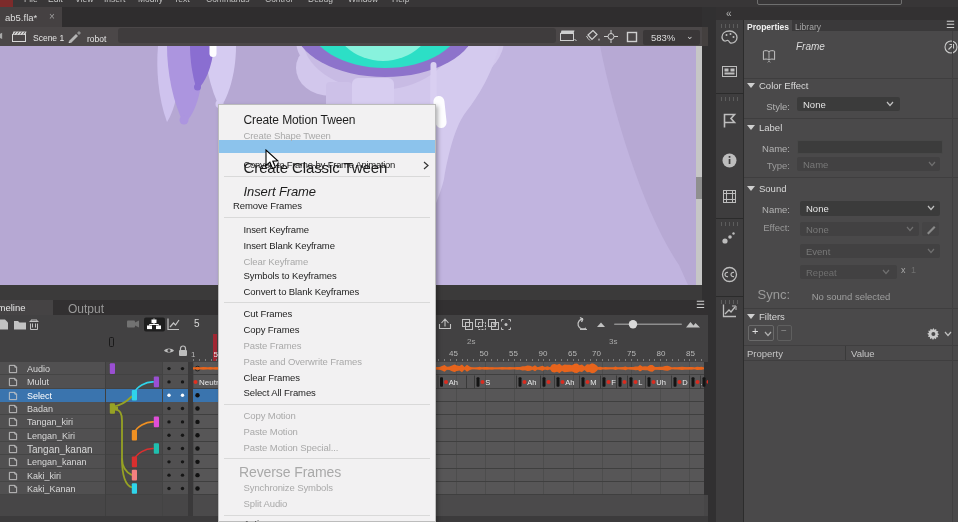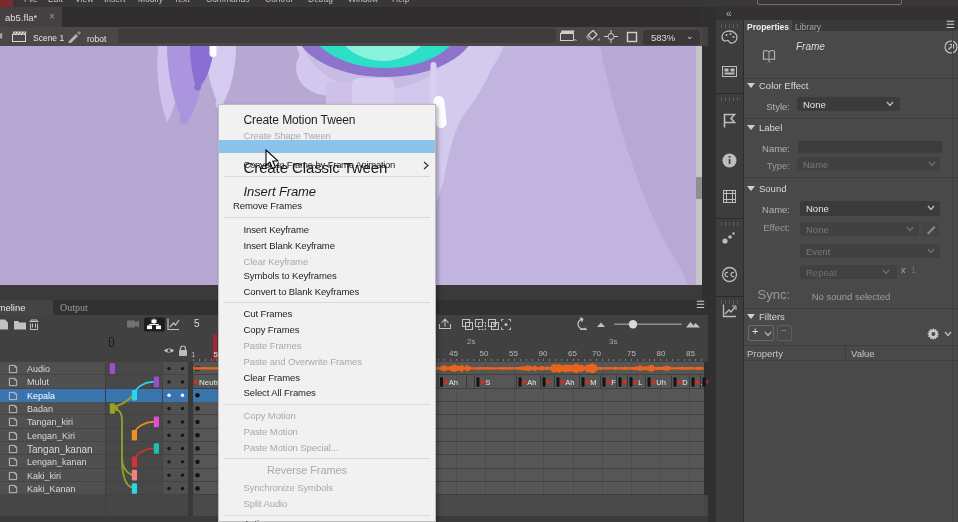--- a/index.html
+++ b/index.html
@@ -224,21 +224,21 @@
   </svg>
 <div style="position:absolute;left:744px;top:345px;width:214px;height:1px;background:#3f3e3f;"></div>
 <div style="position:absolute;left:747px;top:348px;font-size:9.5px;color:#c6c6c6;white-space:nowrap;">Property</div>
 <div style="position:absolute;left:845px;top:346px;width:1px;height:14px;background:#3a3a3a;"></div>
 <div style="position:absolute;left:851px;top:348px;font-size:9.5px;color:#c6c6c6;white-space:nowrap;">Value</div>
 <div style="position:absolute;left:744px;top:360px;width:214px;height:1px;background:#3f3e3f;"></div>
 <div style="position:absolute;left:952px;top:31px;width:1px;height:491px;background:#403f40;"></div>
 <div style="position:absolute;left:0px;top:300px;width:708px;height:15px;background:#323031;"></div>
 <div style="position:absolute;left:0px;top:300px;width:53px;height:15px;background:#454344;"></div>
 <div style="position:absolute;left:-10px;top:302px;font-size:9.5px;color:#e8e8e8;white-space:nowrap;">Timeline</div>
-<div style="position:absolute;left:60px;top:302px;font-size:10px;color:#9a9a9a;white-space:nowrap;font-family:Liberation Serif, serif;">Output</div>
+<div style="position:absolute;left:68px;top:302px;font-size:12px;color:#9a9a9a;white-space:nowrap;">Output</div>
 <div style="position:absolute;left:696px;top:299px;font-size:10px;color:#cfcfcf;white-space:nowrap;">☰</div>
 <div style="position:absolute;left:0px;top:315px;width:708px;height:18px;background:#424142;"></div>
 <svg style="position:absolute;left:0px;top:317px" width="210" height="15" viewBox="0 0 210 15">
     <path d="M0 2.5 h5 l3 3 v7 h-8 Z" fill="#c2c2c2"></path>
     <path d="M14 4 h4 l1.5 1.5 h6.5 v7 h-12 Z" fill="#c2c2c2"></path>
     <path d="M29.5 4.5 h9 M31 4.5 v-1.5 h6 v1.5 M30.5 6.5 v6 h7 v-6 M32.5 6.5 v4 M35.5 6.5 v4" stroke="#c2c2c2" fill="none"></path>
     <g opacity="0.55">
       <rect x="127" y="3.5" width="8" height="7" rx="1" fill="#9a9a9a"></rect>
       <path d="M135 5.5 l4-2 v7 l-4 -2 Z" fill="#9a9a9a"></path>
     </g>
@@ -302,21 +302,21 @@
 <div style="position:absolute;left:27px;top:364.0px;font-size:9px;color:#d8d8d8;white-space:nowrap;">Audio</div>
 <svg style="position:absolute;left:8px;top:377.32px" width="10" height="10" viewBox="0 0 11 11">
     <path d="M1.5 1.5 h6 l2 2 v6 h-8 Z" fill="none" stroke="#c8c8c8"></path>
     <path d="M7.5 1.5 v2 h2" fill="none" stroke="#c8c8c8"></path>
   </svg>
 <div style="position:absolute;left:27px;top:377.32px;font-size:9px;color:#d8d8d8;white-space:nowrap;">Mulut</div>
 <svg style="position:absolute;left:8px;top:390.64px" width="10" height="10" viewBox="0 0 11 11">
     <path d="M1.5 1.5 h6 l2 2 v6 h-8 Z" fill="none" stroke="#c8c8c8"></path>
     <path d="M7.5 1.5 v2 h2" fill="none" stroke="#c8c8c8"></path>
   </svg>
-<div style="position:absolute;left:27px;top:390.64px;font-size:9px;color:#ffffff;white-space:nowrap;">Kepala</div>
+<div style="position:absolute;left:27px;top:390.64px;font-size:9px;color:#ffffff;white-space:nowrap;">Select</div>
 <svg style="position:absolute;left:8px;top:403.96px" width="10" height="10" viewBox="0 0 11 11">
     <path d="M1.5 1.5 h6 l2 2 v6 h-8 Z" fill="none" stroke="#c8c8c8"></path>
     <path d="M7.5 1.5 v2 h2" fill="none" stroke="#c8c8c8"></path>
   </svg>
 <div style="position:absolute;left:27px;top:403.96px;font-size:9px;color:#d8d8d8;white-space:nowrap;">Badan</div>
 <svg style="position:absolute;left:8px;top:417.28px" width="10" height="10" viewBox="0 0 11 11">
     <path d="M1.5 1.5 h6 l2 2 v6 h-8 Z" fill="none" stroke="#c8c8c8"></path>
     <path d="M7.5 1.5 v2 h2" fill="none" stroke="#c8c8c8"></path>
   </svg>
 <div style="position:absolute;left:27px;top:417.28px;font-size:9px;color:#d8d8d8;white-space:nowrap;">Tangan_kiri</div>
@@ -482,19 +482,19 @@
 <div style="position:absolute;left:243.5px;top:323.8px;font-size:9.5px;color:#1d1d1d;white-space:nowrap;letter-spacing:-0.1px;">Copy Frames</div>
 <div style="position:absolute;left:243.5px;top:339.8px;font-size:9.5px;color:#a9a9a9;white-space:nowrap;letter-spacing:-0.1px;">Paste Frames</div>
 <div style="position:absolute;left:243.5px;top:355.6px;font-size:9.5px;color:#a9a9a9;white-space:nowrap;letter-spacing:-0.1px;">Paste and Overwrite Frames</div>
 <div style="position:absolute;left:243.5px;top:371.6px;font-size:9.5px;color:#1d1d1d;white-space:nowrap;letter-spacing:-0.1px;">Clear Frames</div>
 <div style="position:absolute;left:243.5px;top:387.4px;font-size:9.5px;color:#1d1d1d;white-space:nowrap;letter-spacing:-0.1px;">Select All Frames</div>
 <div style="position:absolute;left:223.5px;top:403.8px;width:206px;height:1px;background:#d9d9d9;"></div>
 <div style="position:absolute;left:243.5px;top:410px;font-size:9.5px;color:#a9a9a9;white-space:nowrap;letter-spacing:-0.1px;">Copy Motion</div>
 <div style="position:absolute;left:243.5px;top:425.8px;font-size:9.5px;color:#a9a9a9;white-space:nowrap;letter-spacing:-0.1px;">Paste Motion</div>
 <div style="position:absolute;left:243.5px;top:441.8px;font-size:9.5px;color:#a9a9a9;white-space:nowrap;letter-spacing:-0.1px;">Paste Motion Special...</div>
 <div style="position:absolute;left:223.5px;top:458.2px;width:206px;height:1px;background:#d9d9d9;"></div>
-<div style="position:absolute;left:255px;top:464px;font-size:11px;color:#a9a9a9;white-space:nowrap;letter-spacing:-0.1px;padding-left:12px;">Reverse Frames</div>
+<div style="position:absolute;left:227px;top:464px;font-size:14px;color:#a9a9a9;white-space:nowrap;letter-spacing:-0.1px;padding-left:12px;">Reverse Frames</div>
 <div style="position:absolute;left:243.5px;top:482.2px;font-size:9.5px;color:#a9a9a9;white-space:nowrap;letter-spacing:-0.1px;">Synchronize Symbols</div>
 <div style="position:absolute;left:243.5px;top:498px;font-size:9.5px;color:#a9a9a9;white-space:nowrap;letter-spacing:-0.1px;">Split Audio</div>
 <div style="position:absolute;left:223.5px;top:514.8px;width:206px;height:1px;background:#d9d9d9;"></div>
 <div style="position:absolute;left:243.5px;top:517.8px;font-size:9.5px;color:#1d1d1d;white-space:nowrap;letter-spacing:-0.1px;">Actions</div>
 <svg style="position:absolute;left:265px;top:149px" width="16" height="22" viewBox="0 0 16 22">
     <path d="M1 1 L1 16.5 L4.9 13.2 L7.5 19.5 L10.4 18.2 L7.8 12.2 L12.8 11.8 Z" fill="#fff" stroke="#000" stroke-width="1.1"></path>
   </svg>
 </body></html>

